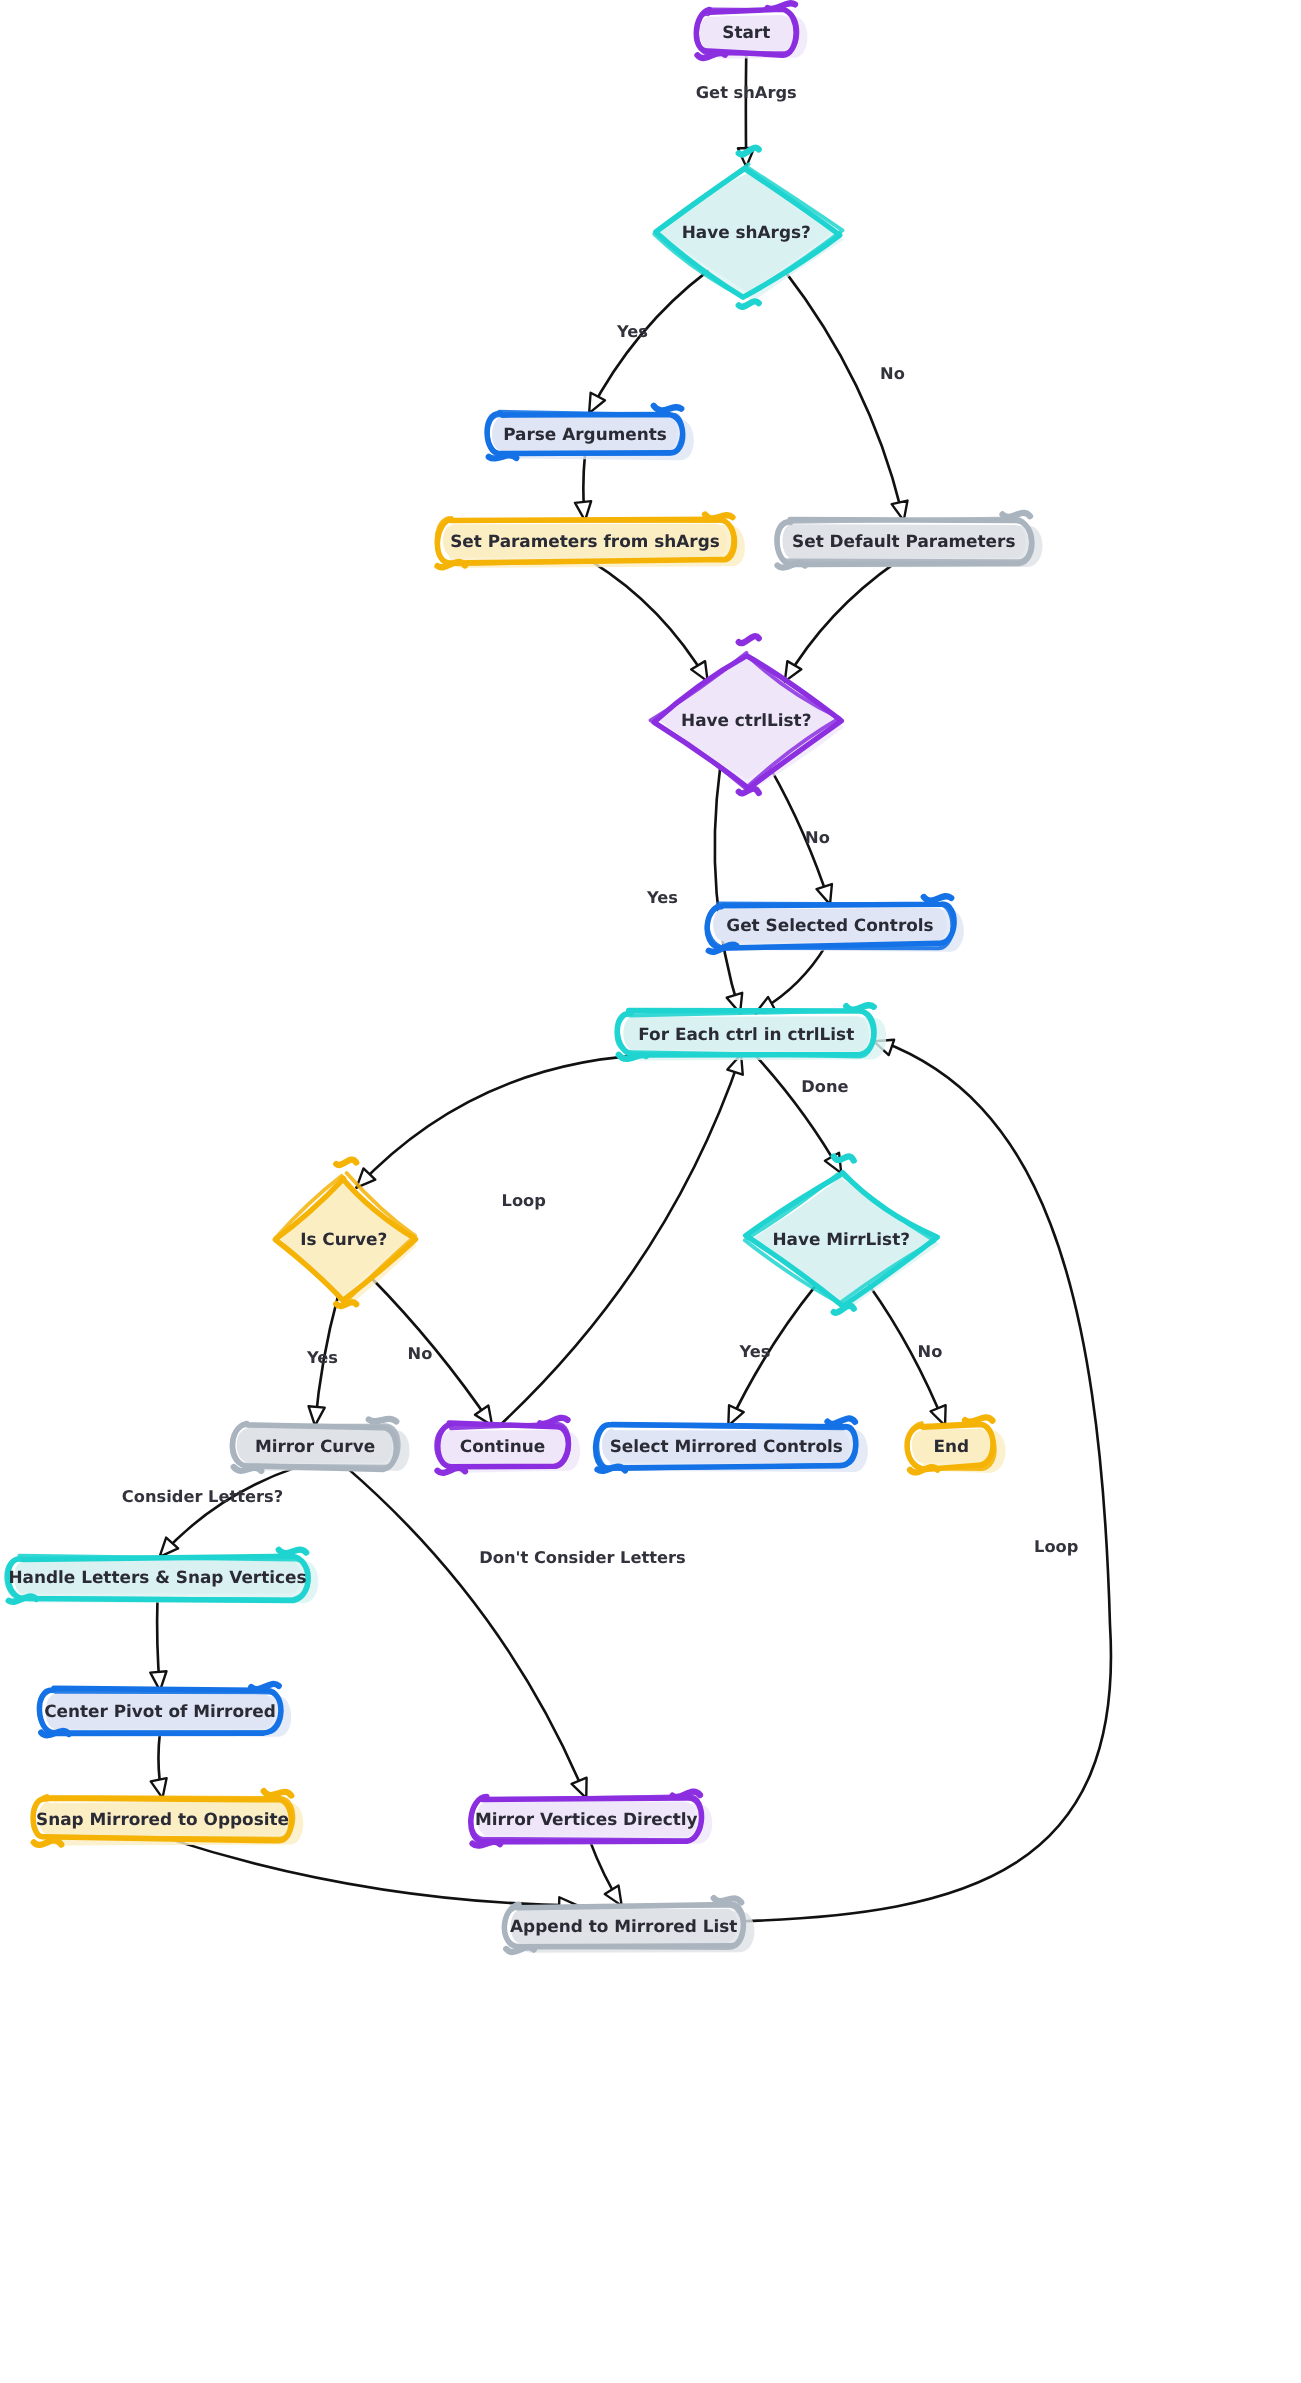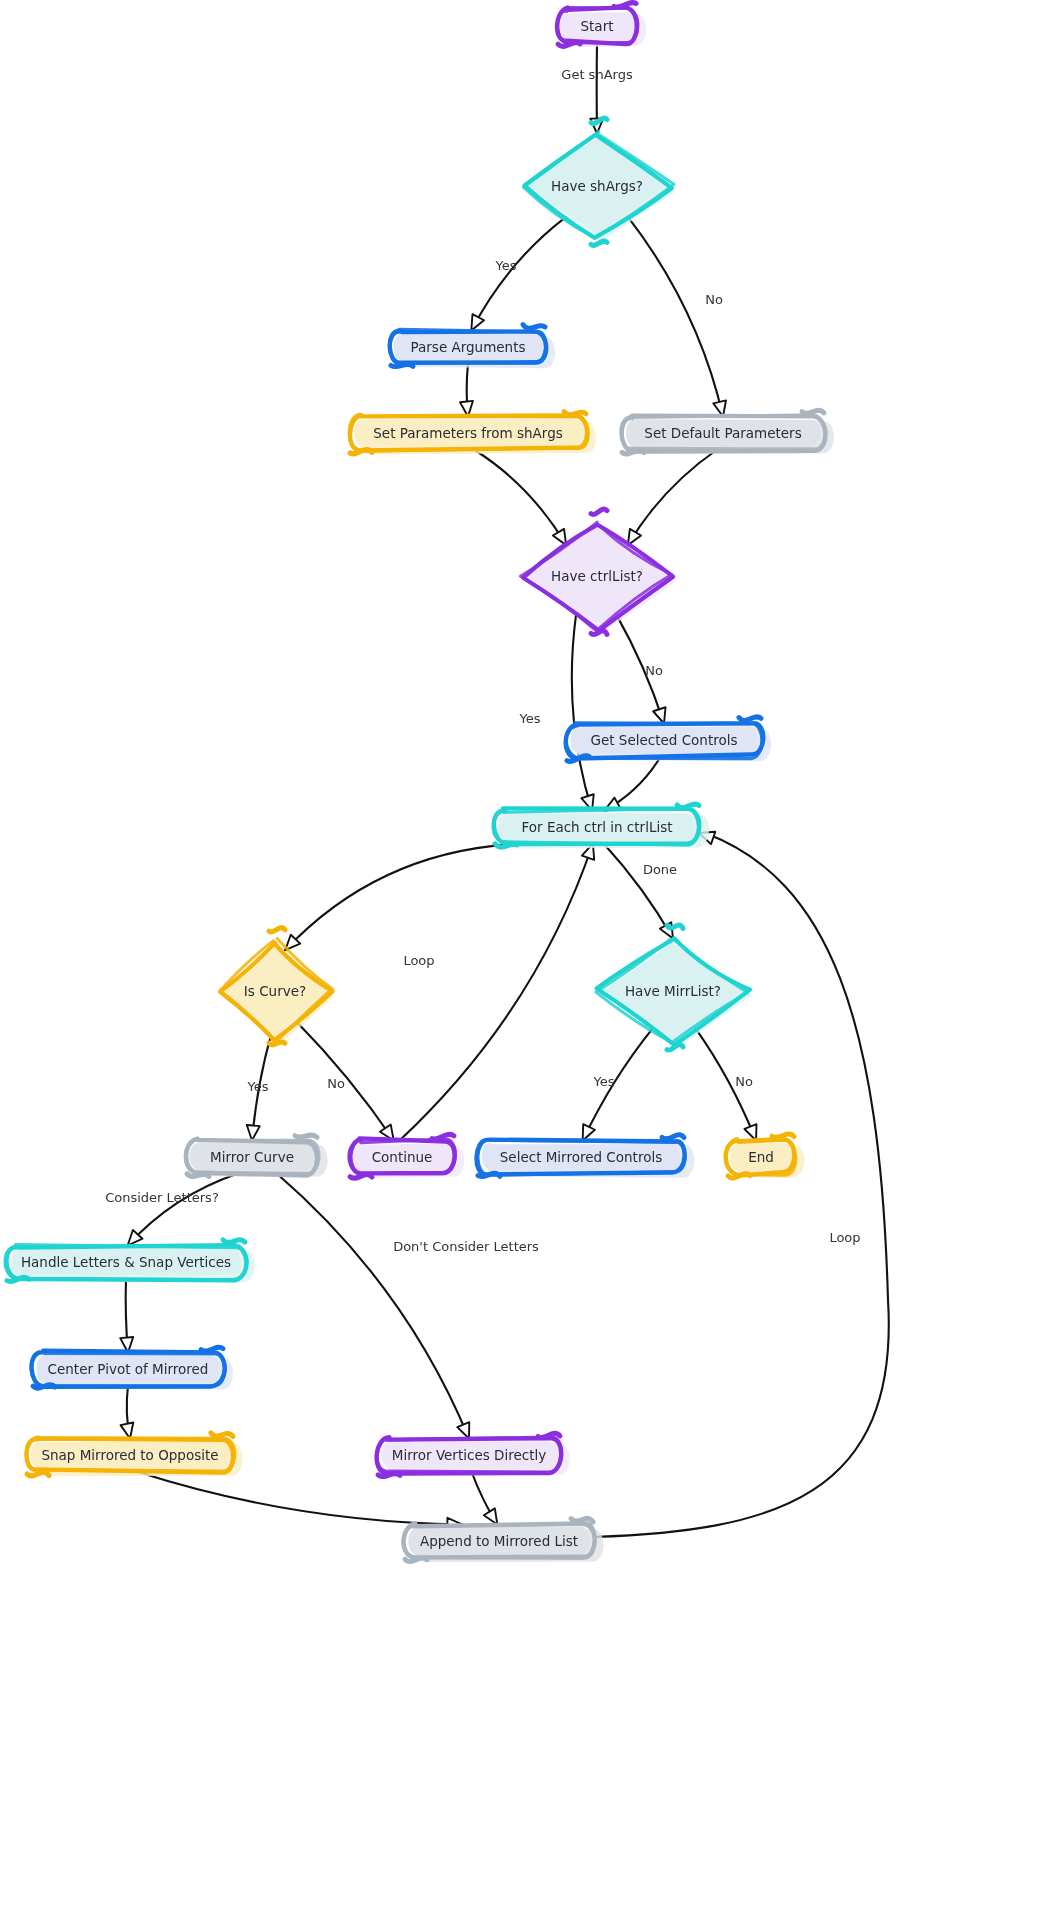--- a/index.html
+++ b/index.html
@@ -1,20 +1,20 @@
 <!DOCTYPE html>
 <html><head>
 <meta charset="utf-8">
 <style>
   html,body{margin:0;padding:0;background:#ffffff;}
   body{
     width:1041px;height:1906px;overflow:hidden;
     font-family:"DejaVu Sans","Liberation Sans",sans-serif;
   }
-  #stage{position:relative;width:1017px;height:1906px;}
+  #stage{position:relative;width:1017px;height:1906px;font-weight:bold;}
   svg#canvas{position:absolute;left:0;top:0;width:1041px;height:1906px;}
   .nodelabel{
     font-size:13.5px;fill:#2b2b36;font-family:"DejaVu Sans","Liberation Sans",sans-serif;
     dominant-baseline:middle;text-anchor:middle;
   }
   .edgelabel{
     font-size:13px;fill:#33333d;font-family:"DejaVu Sans","Liberation Sans",sans-serif;
     dominant-baseline:middle;text-anchor:middle;
   }
   .edgepath{fill:none;stroke:#111111;stroke-width:2.1px;stroke-linecap:round;stroke-linejoin:round;}

